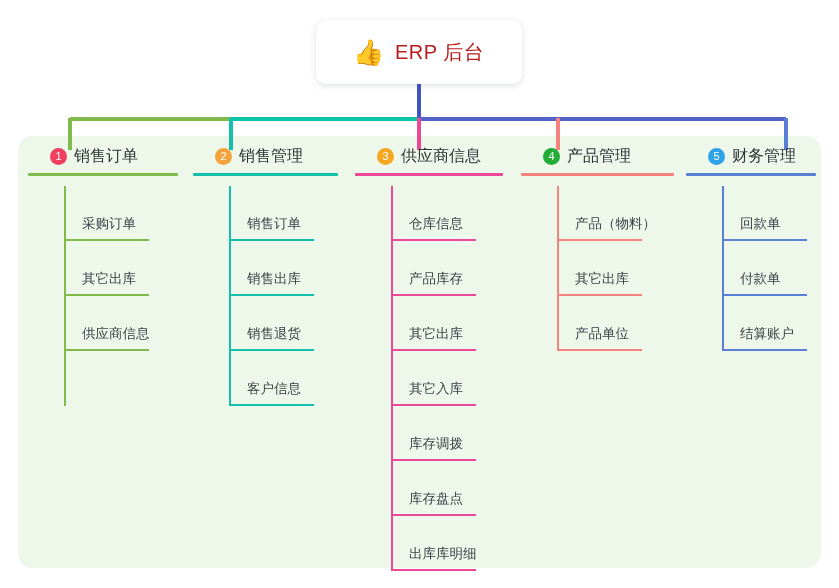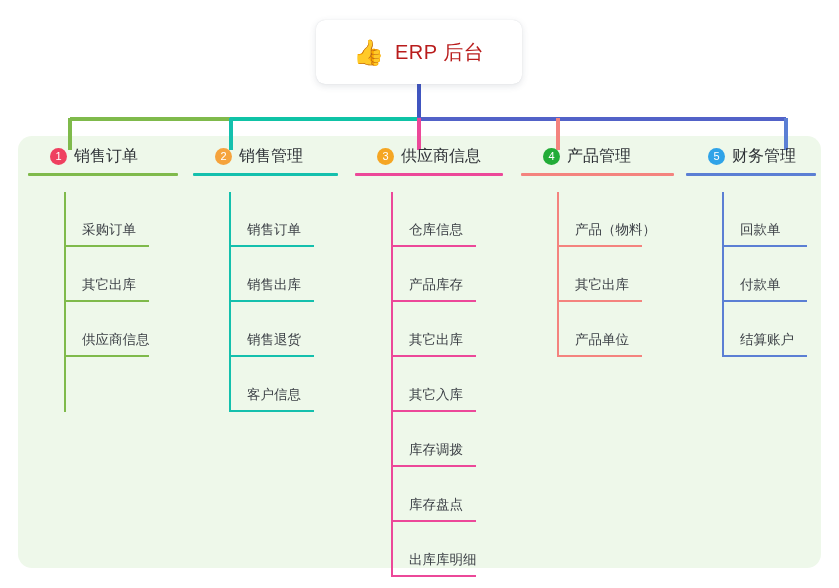--- a/index.html
+++ b/index.html
@@ -100,21 +100,21 @@
     white-space: nowrap;
   }
   .col-rule {
     height: 3px;
     border-radius: 1px;
     margin-top: 3px;
   }
 
   .items {
     position: relative;
-    margin-top: 16px;
+    margin-top: 10px;
   }
   
   .spine {
     position: absolute;
     left: 36px;
     top: 0;
     width: 2px;
   }
   .item {
     position: relative;

